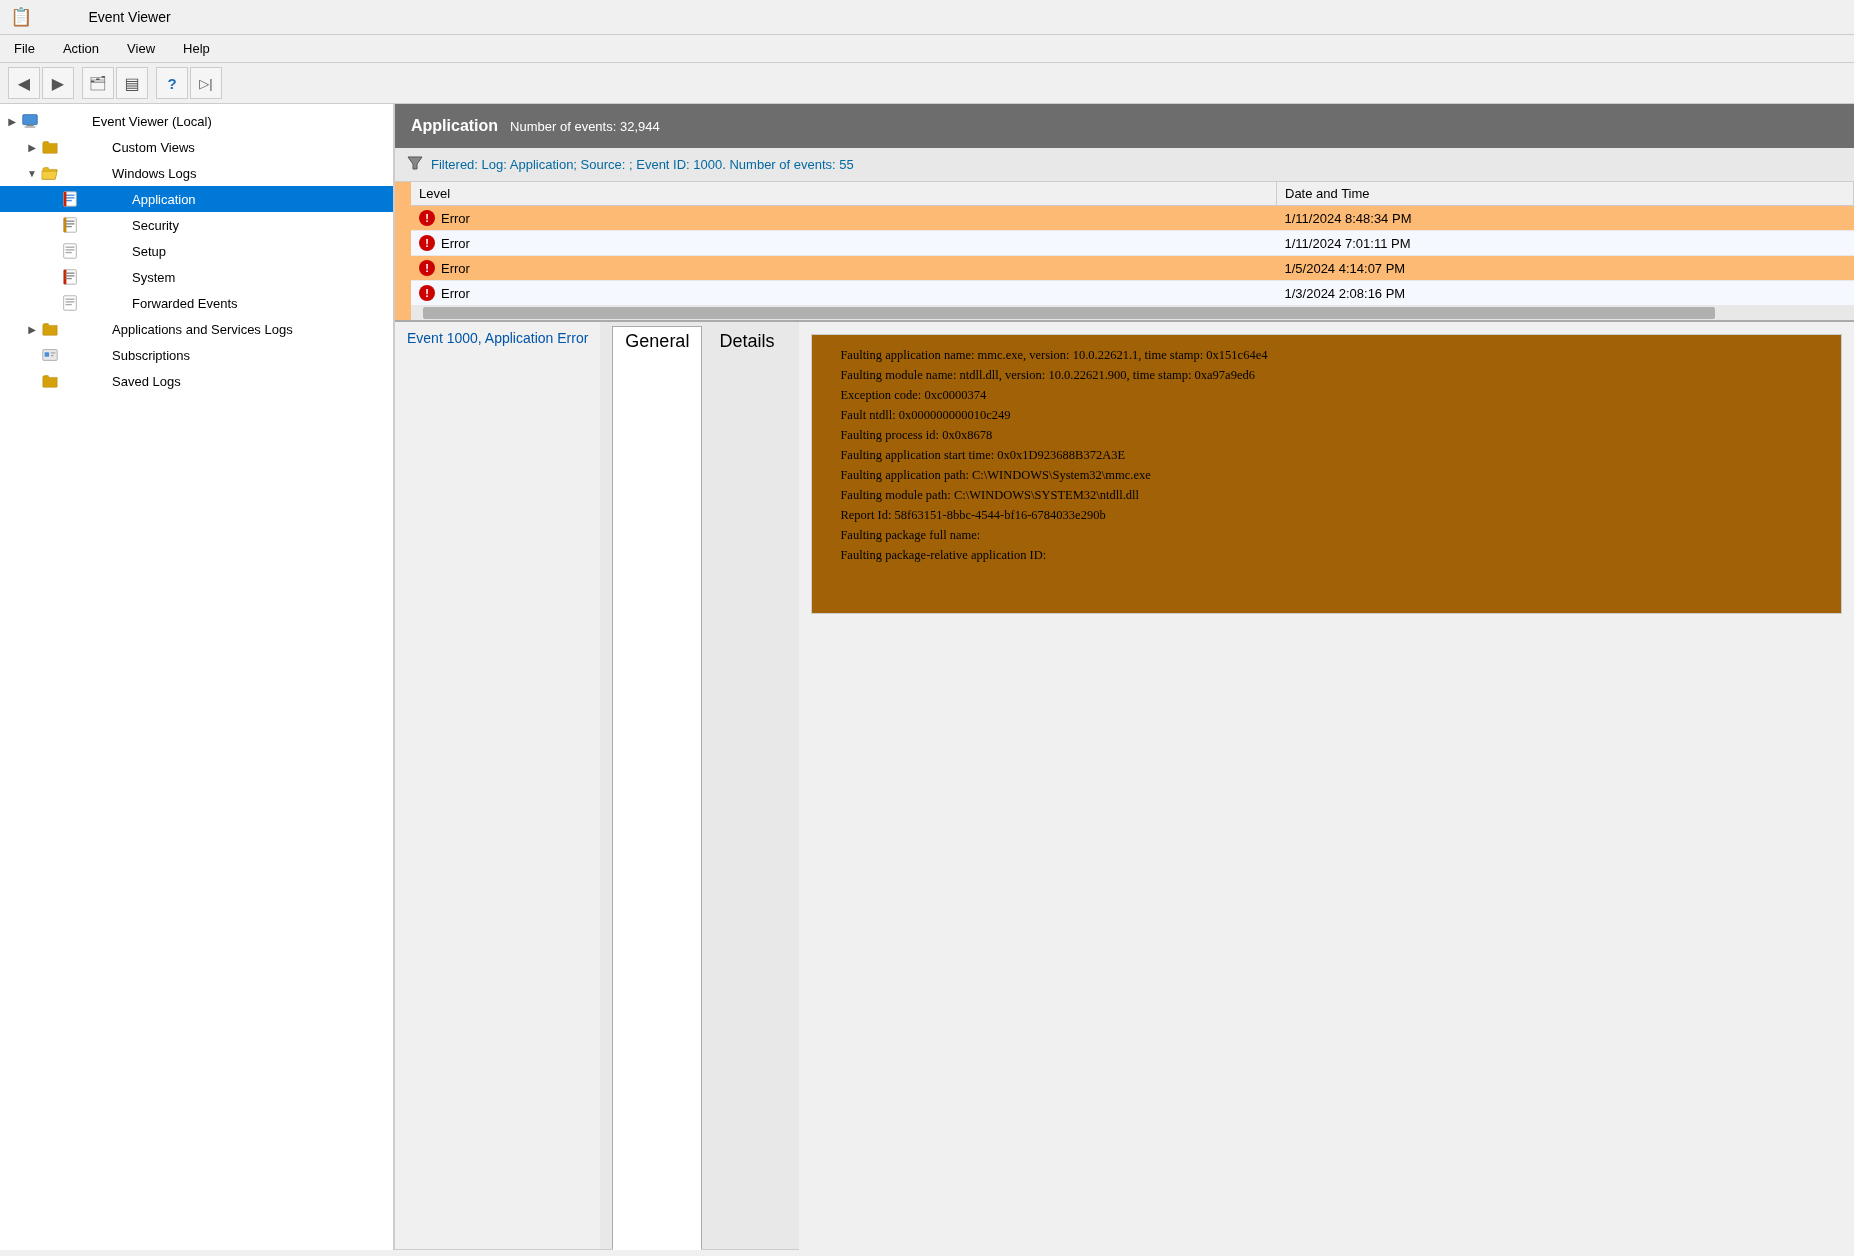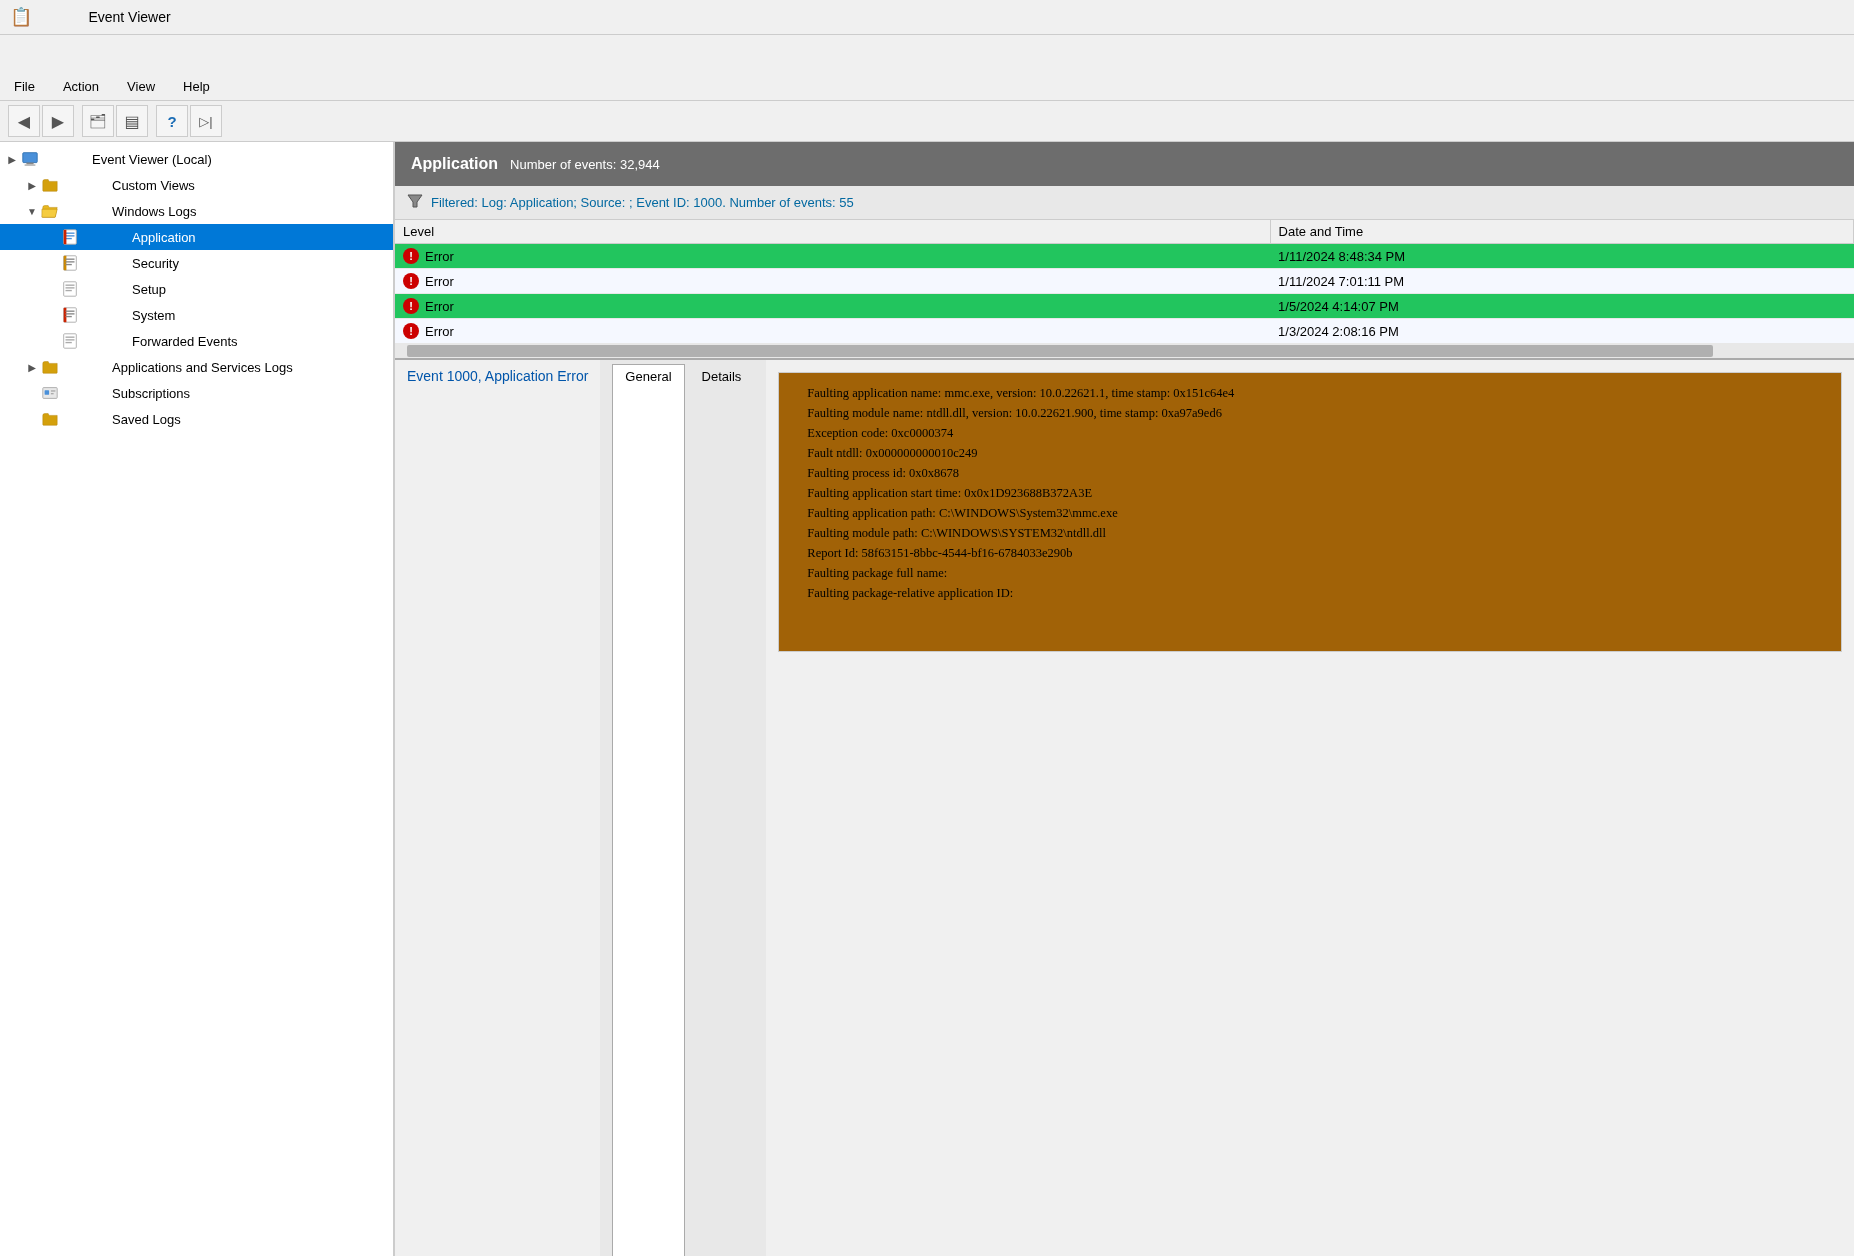--- a/index.html
+++ b/index.html
@@ -34,21 +34,20 @@
       padding: 4px 8px;
       display: flex;
       gap: 16px;
       border-bottom: 1px solid #ccc;
     }
     .menu-item {
       cursor: pointer;
       padding: 2px 6px;
       font-size: 13px;
       color: #000;
-      margin-top: 38px;
     }
 
     
     .toolbar {
       background: #f0f0f0;
       padding: 4px 8px;
       display: flex;
       gap: 2px;
       border-bottom: 1px solid #ccc;
       align-items: center;
@@ -167,22 +166,23 @@
       color: #0369a1;
       min-height: 34px;
     }
     .filter-icon {
       font-size: 14px;
       color: #444;
     }
 
     
     .events-table-wrapper {
-      background: #22c55e;
+      background: #fdba74;
       flex: 0 0 auto;
+      padding-left: 16px;
     }
     .events-table {
       width: 100%;
       border-collapse: collapse;
       table-layout: fixed;
     }
     .events-table th {
       background: #f0f0f0;
       border-bottom: 1px solid #ccc;
       border-right: 1px solid #ccc;
@@ -249,21 +249,21 @@
     .tabs-bar {
       display: flex;
       background: #e8e8e8;
       border-bottom: 1px solid #ccc;
       padding: 4px 12px 0;
       gap: 4px;
     }
     .tab {
       padding: 4px 12px;
       cursor: pointer;
-      font-size: 13px;
+      font-size: 18px;
       border: 1px solid transparent;
       border-bottom: none;
       background: #e8e8e8;
       color: #000;
     }
     .tab.active {
       background: #fff;
       border-color: #aaa;
       border-bottom: 1px solid #fff;
       margin-bottom: -1px;

